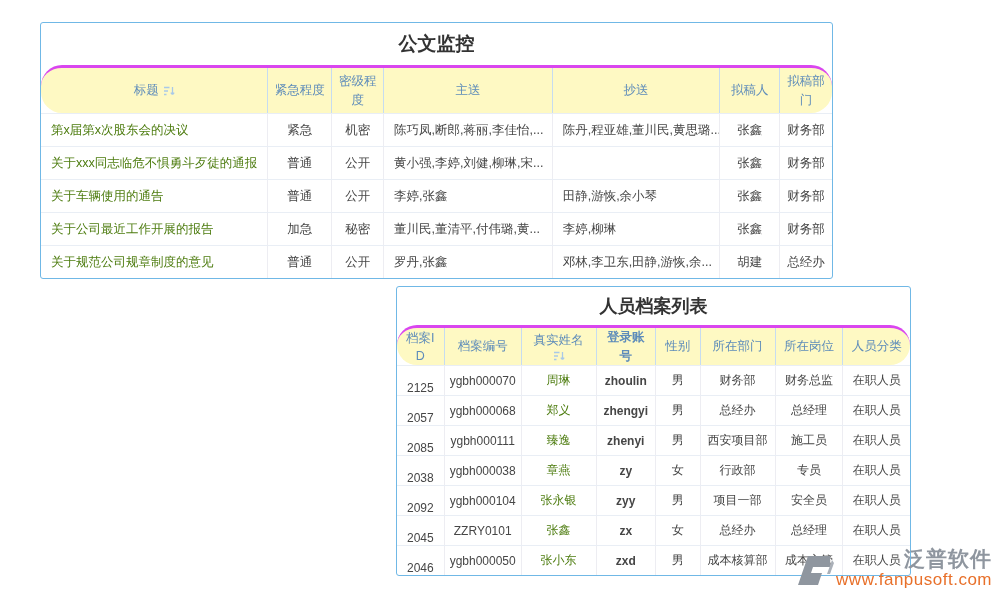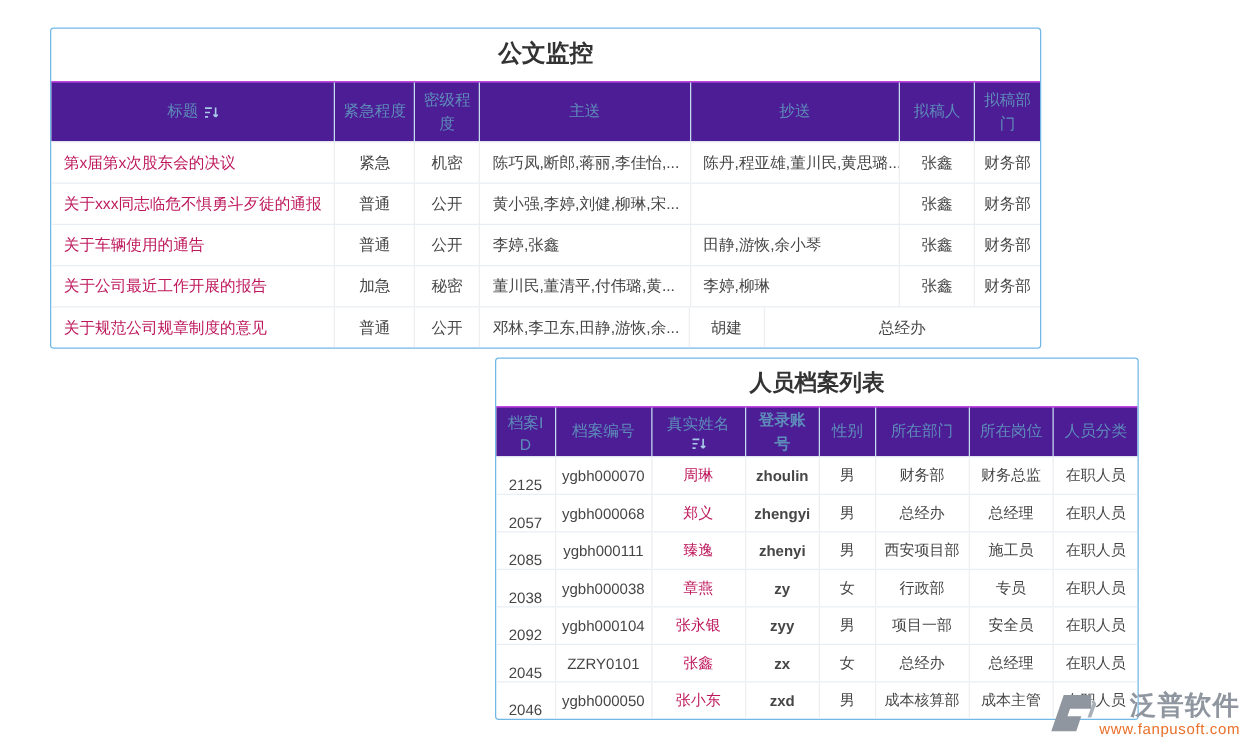--- a/index.html
+++ b/index.html
@@ -18,21 +18,21 @@
   .doc-panel{left:40px;top:22px;width:793px;height:257px;}
   .pers-panel{left:396px;top:286px;width:515px;height:290px;}
 
   .panel-title{
     height:42px;line-height:42px;text-align:center;
     font-weight:bold;font-size:19px;color:#333;
   }
   .pers-panel .panel-title{height:38px;line-height:38px;font-size:18px;}
 
   
-  .thead{display:flex;background:#4c1d95;border-top:1px solid #d946ef;box-sizing:border-box;}
+  .thead{display:flex;background:#fef9c3;border-top:3px solid #d946ef;box-sizing:border-box;border-radius:21px;}
   .doc-panel .thead{height:48px;}
   .pers-panel .thead{height:40px;}
   .th{
     display:flex;align-items:center;justify-content:center;
     color:#5e8cba;font-size:12.5px;text-align:center;
     box-sizing:border-box;border-right:1px solid #c6dcf0;
     line-height:1.45;padding:0 6px;word-break:break-all;
   }
   .th:last-child{border-right:none;}
   .th.col-stack{flex-direction:column;}
@@ -45,35 +45,35 @@
   .pers-panel .tr{height:30px;}
   .td{
     display:flex;align-items:center;justify-content:center;
     font-size:12.5px;color:#464646;box-sizing:border-box;
     border-right:1px solid #ededf2;overflow:hidden;white-space:nowrap;
     padding:0 4px;
   }
   .pers-panel .td{font-size:12px;}
   .td:last-child{border-right:none;}
   .td.left{justify-content:flex-start;padding:0 10px;}
-  .link{color:#be185d;cursor:pointer;}
+  .link{color:#4d7c0f;cursor:pointer;}
 
   
   .dc1{width:28.75%;}.dc2{width:8.07%;}.dc3{width:6.56%;}
   .dc4{width:21.31%;}.dc5{width:21.18%;}.dc6{width:7.57%;}.dc7{flex:1;}
   
   .pc1{width:9.3%;align-items:flex-end;}.pc2{width:15%;}.pc3{width:14.6%;}.pc4{width:11.6%;font-weight:bold;}
   .pc5{width:8.7%;}.pc6{width:14.6%;}.pc7{width:13.2%;}.pc8{flex:1;}
 
   
   .watermark{position:absolute;right:8px;bottom:10px;display:flex;align-items:flex-end;z-index:5;}
   .wm-logo{flex:none;margin-right:2px;margin-bottom:2px;}
   .wm-text{display:flex;flex-direction:column;align-items:flex-end;}
   .wm-brand{font-size:21px;font-weight:bold;color:#8f969f;letter-spacing:1px;line-height:1.1;}
-  .wm-url{font-size:12px;color:#e8702a;letter-spacing:0.5px;line-height:1.2;}
+  .wm-url{font-size:17px;color:#e8702a;letter-spacing:0.5px;line-height:1.2;}
 </style>
 </head>
 <body>
 
 <div class="screen">
 
   <div class="panel doc-panel">
     <div class="panel-title">公文监控</div>
 
     <div class="thead">
@@ -145,20 +145,21 @@
       <div class="td dc4 left">董川民,董清平,付伟璐,黄...</div>
       <div class="td dc5 left">李婷,柳琳</div>
       <div class="td dc6">张鑫</div>
       <div class="td dc7">财务部</div>
     </div>
 
     <div class="tr">
       <div class="td dc1 left link">关于规范公司规章制度的意见</div>
       <div class="td dc2">普通</div>
       <div class="td dc3">公开</div>
+      <div class="td dc4 left">罗丹,张鑫</div>
       <div class="td dc5 left">邓林,李卫东,田静,游恢,余...</div>
       <div class="td dc6">胡建</div>
       <div class="td dc7">总经办</div>
     </div>
   </div>
 
   <div class="panel pers-panel">
     <div class="panel-title">人员档案列表</div>
 
     <div class="thead">

